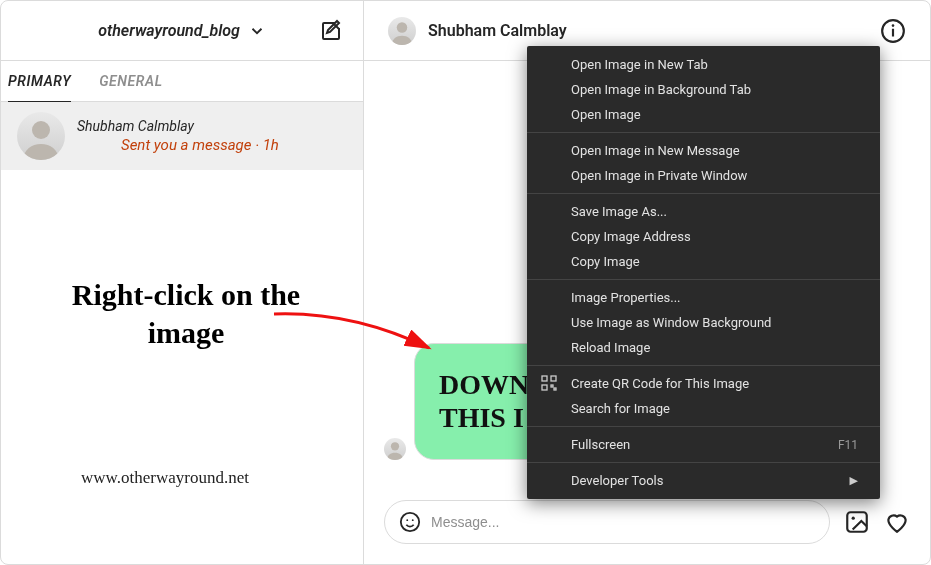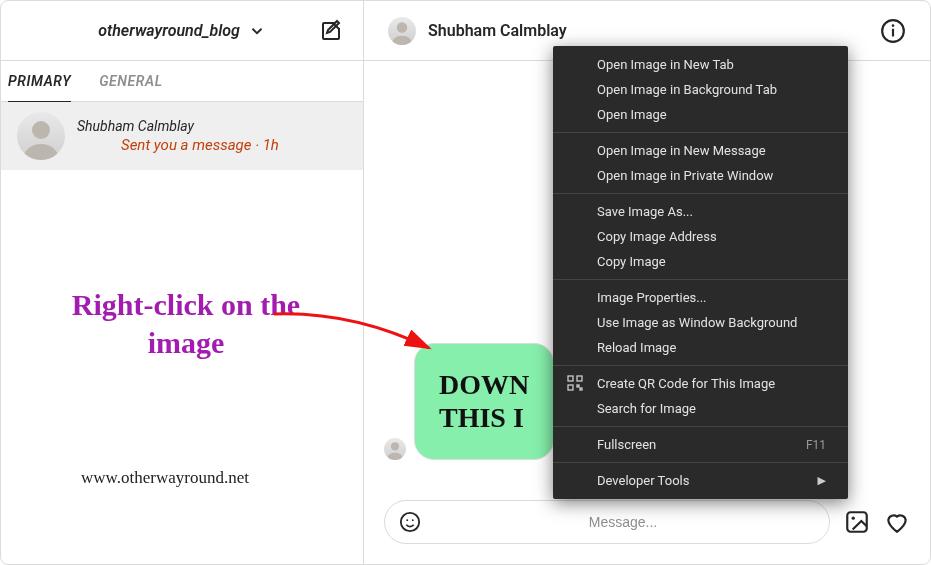--- a/index.html
+++ b/index.html
@@ -32,32 +32,32 @@
   .conversation{flex:1;display:flex;flex-direction:column;position:relative;}
   .conv-header{height:60px;border-bottom:1px solid #dbdbdb;display:flex;align-items:center;padding:0 24px;gap:12px;}
   .conv-name{font-weight:600;font-size:16px;}
   .info-btn{margin-left:auto;width:26px;height:26px;cursor:pointer;}
   .conv-body{flex:1;position:relative;padding:20px;overflow:hidden;}
   .msg-row{position:absolute;left:20px;bottom:26px;display:flex;align-items:flex-end;gap:8px;}
   .msg-bubble{border:1px solid #dbdbdb;border-radius:20px;padding:24px;background:#86efac;}
   .msg-bubble .big{font-family:Georgia,"Times New Roman",serif;font-weight:700;font-size:28px;line-height:1.2;color:#111;}
   .composer{border-top:none;padding:14px 20px 20px;display:flex;align-items:center;gap:14px;}
   .msg-input{flex:1;height:44px;border:1px solid #dbdbdb;border-radius:22px;display:flex;align-items:center;padding:0 14px;gap:10px;}
-  .msg-input input{flex:1;border:none;outline:none;font-size:14px;color:#404040;background:transparent;text-align:center;}
+  .msg-input input{flex:1;border:none;outline:none;font-size:14px;color:#404040;background:transparent;}
   .msg-input input::placeholder{color:#8e8e8e;}
   
-  .ctx{position:absolute;left:552px;top:45px;width:295px;background:#2a2a2a;color:#e2e2e2;
+  .ctx{position:absolute;left:526px;top:45px;width:353px;background:#2a2a2a;color:#e2e2e2;
     font-size:13px;border-radius:2px;box-shadow:0 4px 18px rgba(0,0,0,.5);padding:6px 0;z-index:50;}
   .ctx-item{padding:5px 22px 5px 44px;cursor:pointer;display:flex;align-items:center;position:relative;}
   .ctx-sep{height:1px;background:#444;margin:5px 0;}
   .ctx-item .shortcut{margin-left:auto;color:#999;font-size:12px;}
   .ctx-item .arrow{margin-left:auto;color:#ccc;font-size:11px;}
   .ctx-item .ic{position:absolute;left:14px;top:4px;width:16px;height:16px;color:#ccc;}
   
-  .anno{position:absolute;color:#a21caf;font-family:"Comic Sans MS","Segoe Script",cursive;font-weight:700;pointer-events:none;z-index:60;margin-top:10px;}
+  .anno{position:absolute;color:#000000;font-family:"Comic Sans MS","Segoe Script",cursive;font-weight:700;pointer-events:none;z-index:60;}
   .anno-text{left:70px;top:275px;font-size:30px;line-height:1.25;text-align:center;width:230px;}
   .anno-arrow{position:absolute;left:268px;top:303px;width:168px;height:60px;z-index:60;pointer-events:none;}
   .watermark{position:absolute;left:80px;top:467px;font-family:"Comic Sans MS",cursive;font-size:17px;color:#222;pointer-events:none;z-index:60;}
   .icon-btn{cursor:pointer;}
 </style>
 </head>
 <body>
 
 <div class="app">
 

